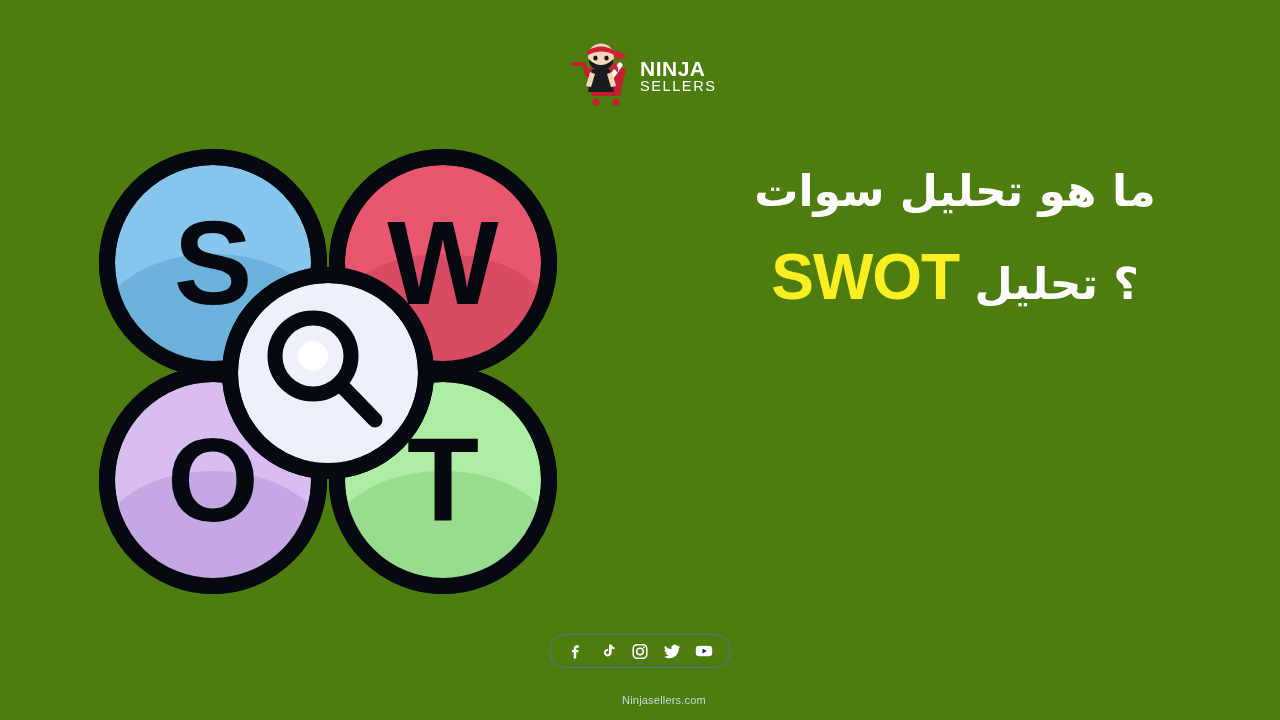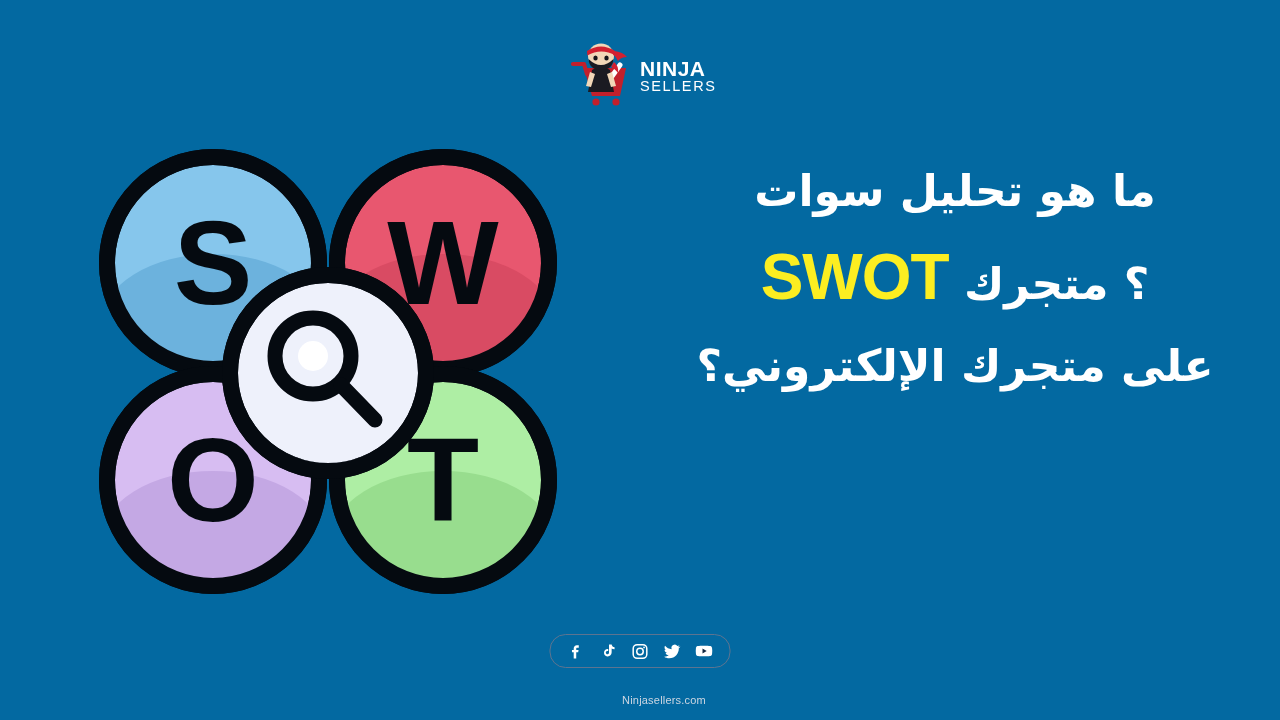--- a/index.html
+++ b/index.html
@@ -126,21 +126,21 @@
     text-align: center;
     color: #cdd6e2;
     font-size: 11px;
     letter-spacing: 0.2px;
     margin-left: 48px;
   }
 </style>
 </head>
 <body>
 
-<div id="stage" style="background: #0369a1;">
+<div id="stage" style="background: #4d7c0f;">
 
   <div id="logo">
     <div id="logo-mark">
       <svg viewBox="0 0 62 68" width="62" height="68">
 
         <path d="M14 28 L56 28 L50 56 L22 56 Z" fill="#c2202c"></path>
 
         <path d="M3 24 L14 24 L17 34" stroke="#c2202c" stroke-width="4.2" fill="none" stroke-linecap="round" stroke-linejoin="round"></path>
 
         <circle cx="26" cy="62" r="3.6" fill="#c2202c"></circle>
@@ -231,22 +231,21 @@
         <circle cx="250" cy="245" r="98" fill="none" stroke="#050a10" stroke-width="16"></circle>
         <circle cx="235" cy="228" r="38" fill="none" stroke="#050a10" stroke-width="15"></circle>
         <circle cx="235" cy="228" r="15" fill="#ffffff"></circle>
         <line x1="263" y1="257" x2="297" y2="292" stroke="#050a10" stroke-width="15" stroke-linecap="round"></line>
       </g>
     </svg>
   </div>
 
   <div id="headline">
     <span class="hl-line">ما هو تحليل سوات</span>
-    <span class="hl-line"><span>؟ متجرك</span> <span class="kw-swot" style="color: rgb(252, 238, 33);">SWOT</span></span>
-    <span class="hl-line">على متجرك الإلكتروني؟</span>
+    <span class="hl-line"><span>؟ تحليل</span> <span class="kw-swot" style="color: rgb(252, 238, 33);">SWOT</span></span>
   </div>
 
   <div id="social-bar" style="border-color: rgb(93, 116, 144);">
     <span class="social-icon">
       <svg viewBox="0 0 24 24" width="19" height="19" fill="#ffffff">
         <path d="M15.6 4.2h-2.5c-2.4 0-4 1.6-4 4.1V10H6.9v3h2.2v7.8h3.2V13h2.5l.4-3h-2.9V8.6c0-.8.3-1.3 1.3-1.3h1.9V4.2z"></path>
       </svg>
     </span>
     <span class="social-icon">
       <svg viewBox="0 0 24 24" width="18" height="18" fill="#ffffff">

